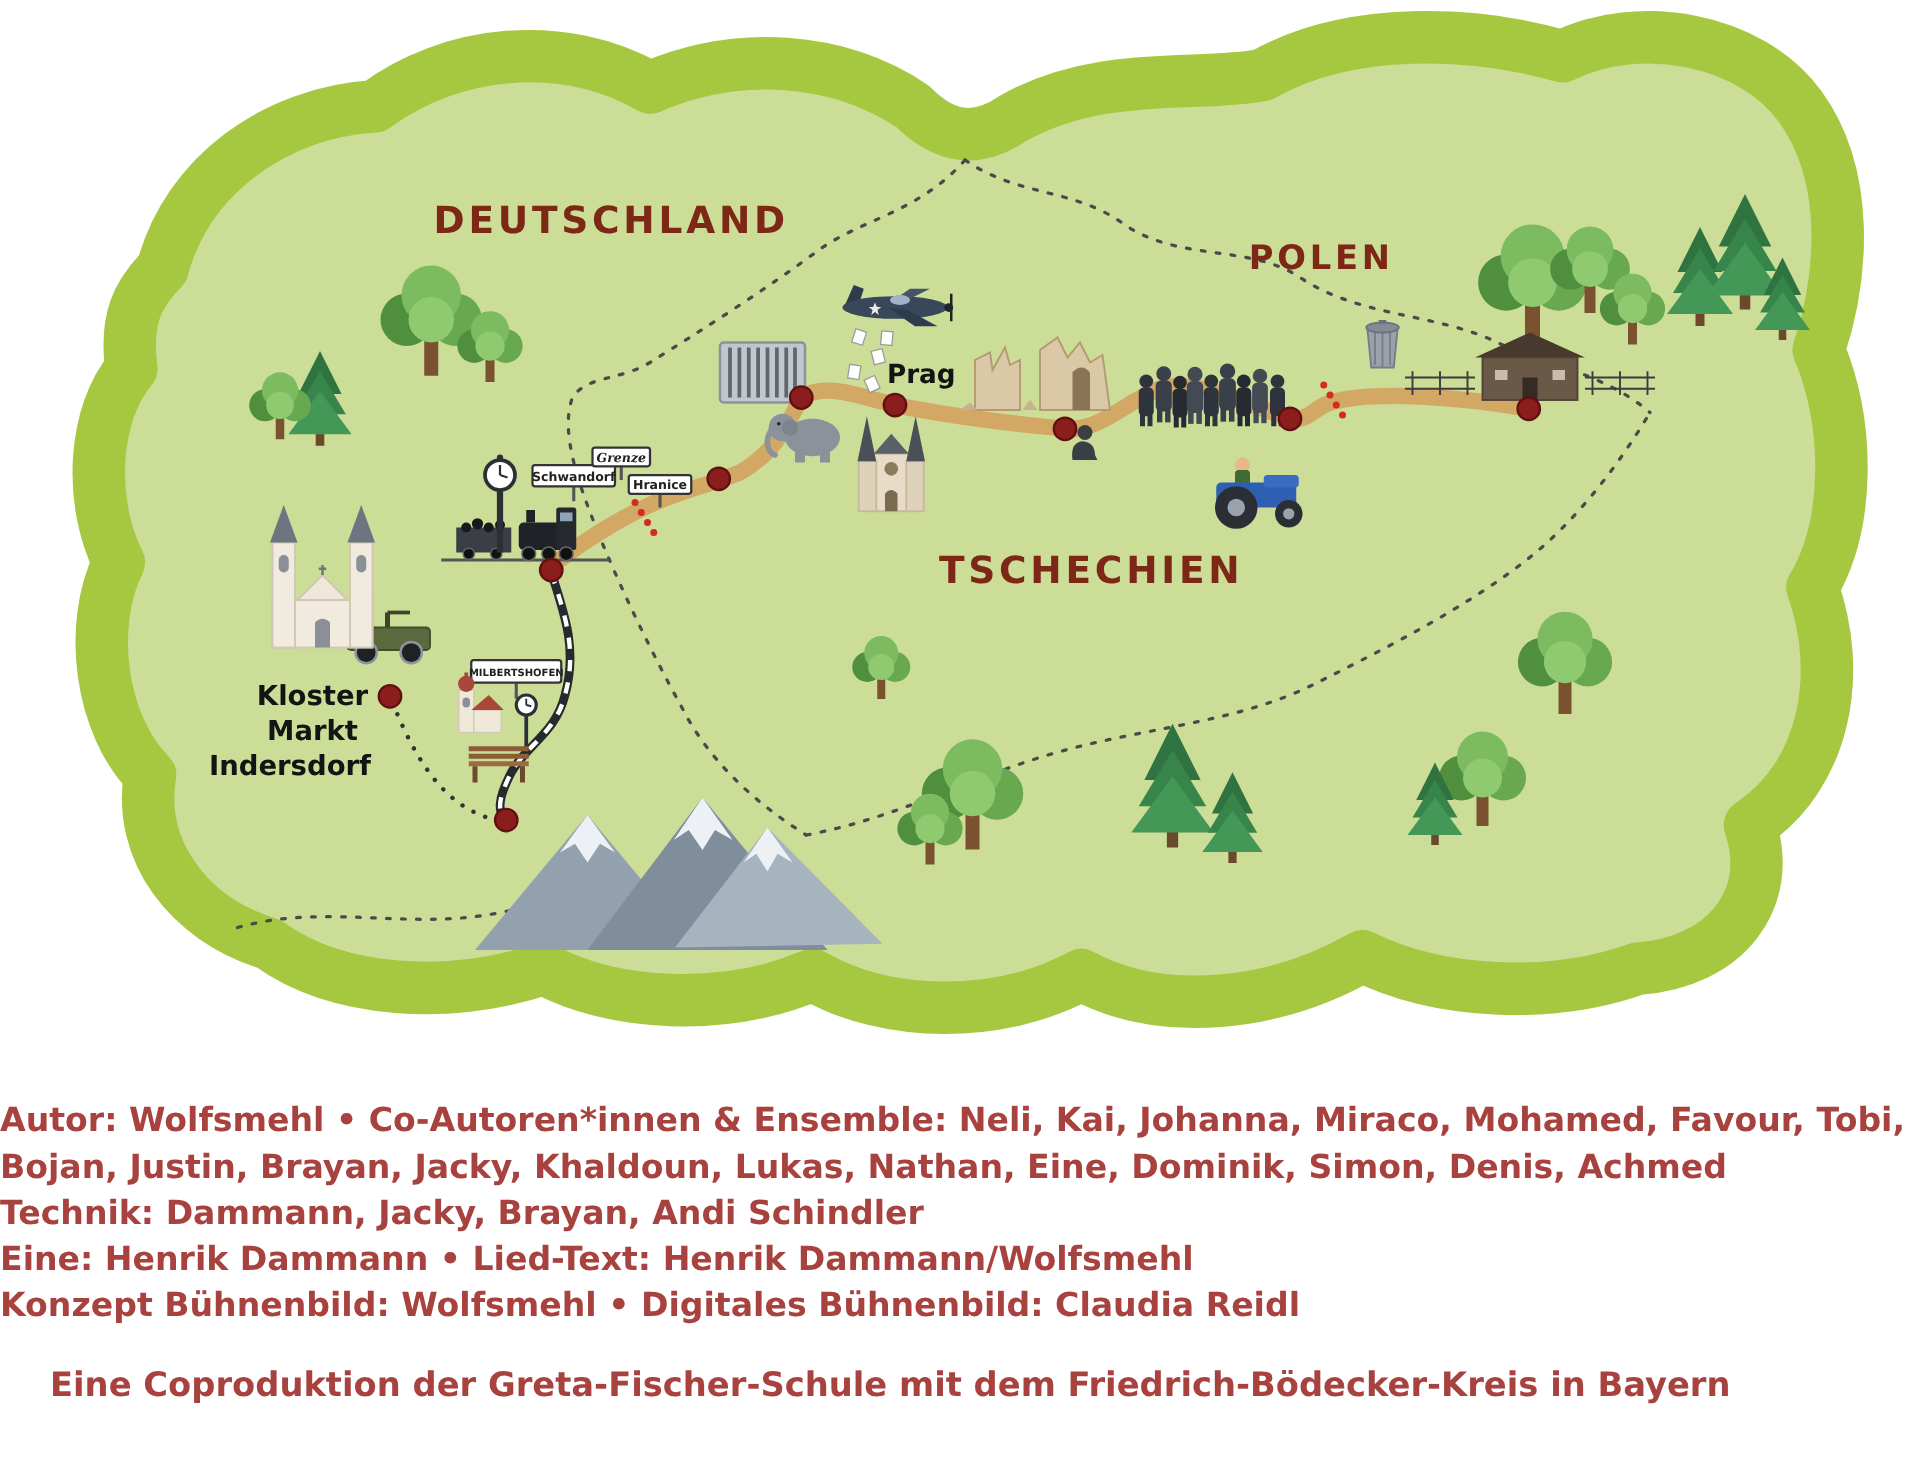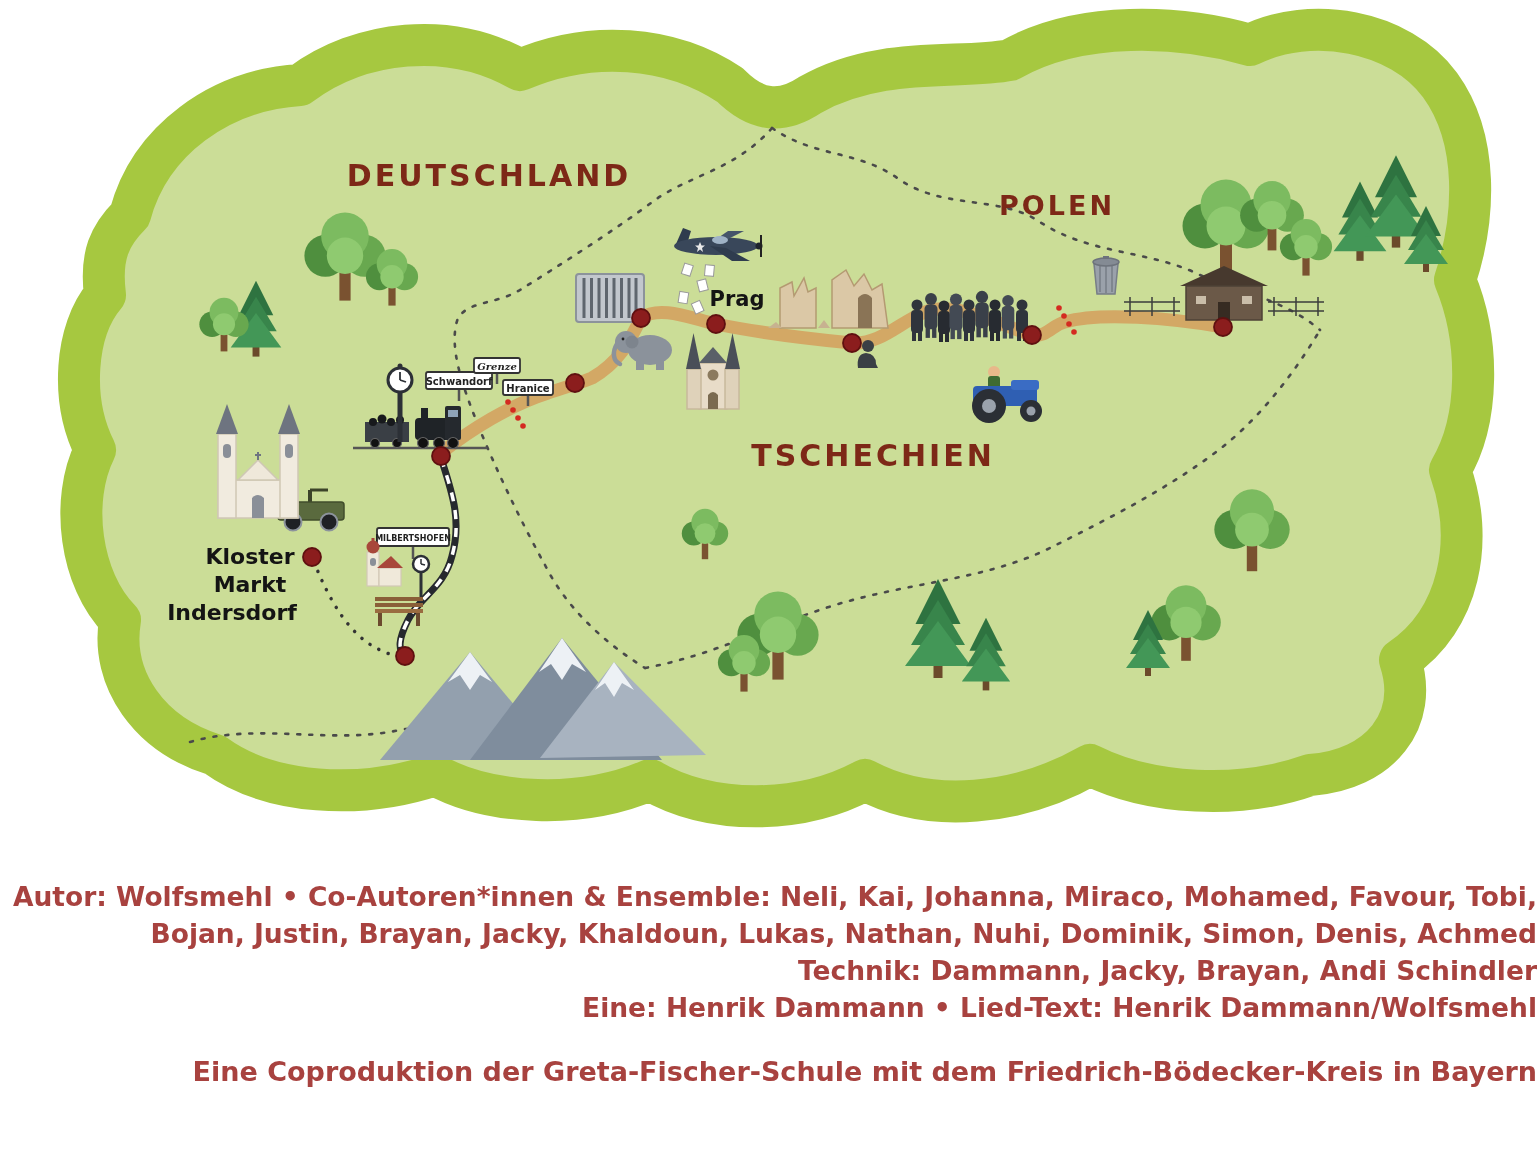--- a/index.html
+++ b/index.html
@@ -11,24 +11,24 @@
   .lbl-country{font-family:"DejaVu Sans",sans-serif;font-weight:bold;font-size:30px;
                fill:#7d2817;letter-spacing:3px;}
   .lbl-country.small{font-size:27px;}
   .lbl-city{font-family:"DejaVu Sans",sans-serif;font-weight:bold;font-size:21px;fill:#141414;}
   .lbl-place{font-family:"DejaVu Sans",sans-serif;font-weight:bold;font-size:22px;fill:#141414;}
   .sign-text{font-family:"DejaVu Sans",sans-serif;font-weight:bold;font-size:10px;fill:#222;}
   .sign-text-xs{font-family:"DejaVu Sans",sans-serif;font-weight:bold;font-size:8px;fill:#222;}
   .sign-text-gothic{font-family:"DejaVu Serif",serif;font-weight:bold;font-style:italic;
                     font-size:10px;fill:#222;}
   
-  .credits{position:absolute;left:0;right:0;top:878px;text-align:right;
+  .credits{position:absolute;left:0;right:0;top:878px;text-align:left;
            color:#a8423f;font-weight:bold;font-size:26.5px;line-height:37px;}
   .credits .line{white-space:nowrap;}
-  .credits .footer-line{margin-top:27px;font-size:27px;}
+  .credits .footer-line{margin-top:27px;font-size:27px;padding-left:40px;}
 </style>
 </head>
 <body>
 
 <div class="page">
 
   <div class="map-wrap">
     <svg width="1537" height="868" viewBox="0 0 1537 868" xmlns="http://www.w3.org/2000/svg">
 
       <defs>
@@ -357,19 +357,20 @@
       <g>
         <text class="lbl-place" x="250" y="564" text-anchor="middle">Kloster</text>
         <text class="lbl-place" x="250" y="592" text-anchor="middle">Markt</text>
         <text class="lbl-place" x="232" y="620" text-anchor="middle">Indersdorf</text>
       </g>
     </svg>
   </div>
 
   <div class="credits">
     <div class="line">Autor: Wolfsmehl • Co-Autoren*innen &amp; Ensemble: Neli, Kai, Johanna, Miraco, Mohamed, Favour, Tobi,</div>
-    <div class="line">Bojan, Justin, Brayan, Jacky, Khaldoun, Lukas, Nathan, Nuhi, Dominik, Simon, Denis, Achmed</div>
+    <div class="line">Bojan, Justin, Brayan, Jacky, Khaldoun, Lukas, Nathan, Eine, Dominik, Simon, Denis, Achmed</div>
     <div class="line">Technik: Dammann, Jacky, Brayan, Andi Schindler</div>
     <div class="line">Eine: Henrik Dammann • Lied-Text: Henrik Dammann/Wolfsmehl</div>
+    <div class="line">Konzept Bühnenbild: Wolfsmehl • Digitales Bühnenbild: Claudia Reidl</div>
     <div class="footer-line">Eine Coproduktion der Greta-Fischer-Schule mit dem Friedrich-Bödecker-Kreis in Bayern</div>
   </div>
 
 </div>
 
 </body></html>

